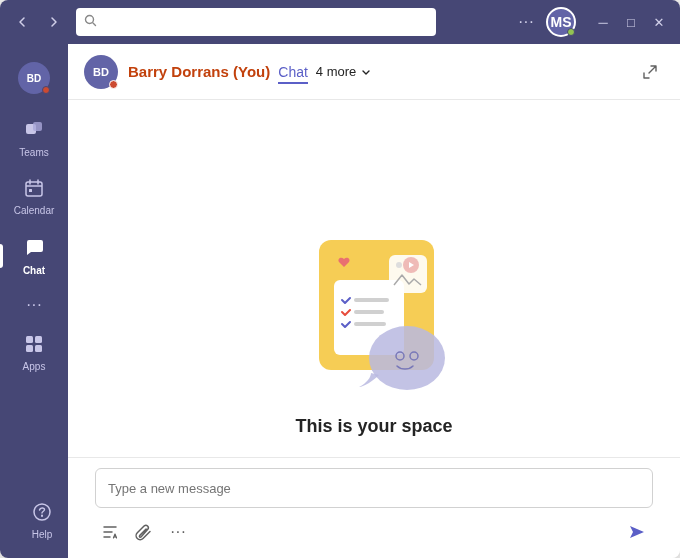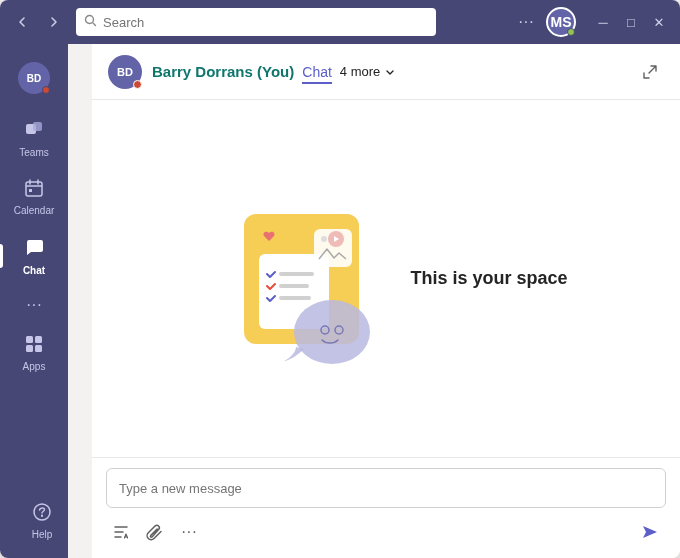--- a/index.html
+++ b/index.html
@@ -140,21 +140,20 @@
       align-items: center;
       justify-content: center;
       font-size: 13px;
     }
 
     
     .main-area {
       display: flex;
       flex: 1;
       overflow: hidden;
-      gap: 24px;
     }
 
     
     .sidebar {
       width: 68px;
       background: #464775;
       display: flex;
       flex-direction: column;
       align-items: center;
       padding: 8px 0;
@@ -277,21 +276,21 @@
       border-radius: 50%;
       position: absolute;
       bottom: 0;
       right: 0;
       border: 1px solid #fff;
     }
 
     .header-name {
       font-size: 15px;
       font-weight: 600;
-      color: #0f766e;
+      color: #c2410c;
       margin-left: 10px;
     }
 
     .header-chat-label {
       margin-left: 8px;
     }
 
     .chat-tab-label {
       font-size: 14px;
       color: #5b5fc7;
@@ -322,23 +321,23 @@
       justify-content: center;
       font-size: 15px;
       color: #616161;
       border-radius: 4px;
     }
 
     
     .chat-body {
       flex: 1;
       display: flex;
-      flex-direction: row;
-      align-items: center;
-      justify-content: center;
+      flex-direction: column;
+      align-items: center;
+      justify-content: flex-end;
       padding: 20px;
       gap: 16px;
       background: #fff;
     }
 
     .illustration {
       width: 190px;
       height: 190px;
       position: relative;
     }
@@ -353,21 +352,21 @@
     .chat-desc {
       font-size: 13px;
       color: #616161;
       text-align: center;
       max-width: 360px;
       line-height: 1.5;
     }
 
     
     .chat-footer {
-      padding: 10px 14px;
+      padding: 10px 27px;
       border-top: 1px solid #e8e8e8;
       flex-shrink: 0;
     }
 
     .message-input-wrap {
       border: 1px solid #d1d1d1;
       border-radius: 6px;
       background: #fff;
       padding: 10px 12px;
       margin-bottom: 8px;
@@ -447,21 +446,20 @@
       </button>
     </div>
 
     <div class="search-bar">
       <span class="search-icon-wrap">
         <svg width="13" height="13" viewBox="0 0 13 13" fill="none">
           <circle cx="5.5" cy="5.5" r="4" stroke="#888" stroke-width="1.4"></circle>
           <path d="M9 9l2.5 2.5" stroke="#888" stroke-width="1.4" stroke-linecap="round"></path>
         </svg>
       </span>
-      <input class="search-input" type="text" placeholder="Search" style="">
     </div>
 
     <div class="title-bar-right">
       <button class="more-btn">···</button>
       <div class="avatar-circle">
         <span>MS</span>
         <div class="online-dot"></div>
       </div>
       <div class="window-controls">
         <button class="wc-btn">─</button>

